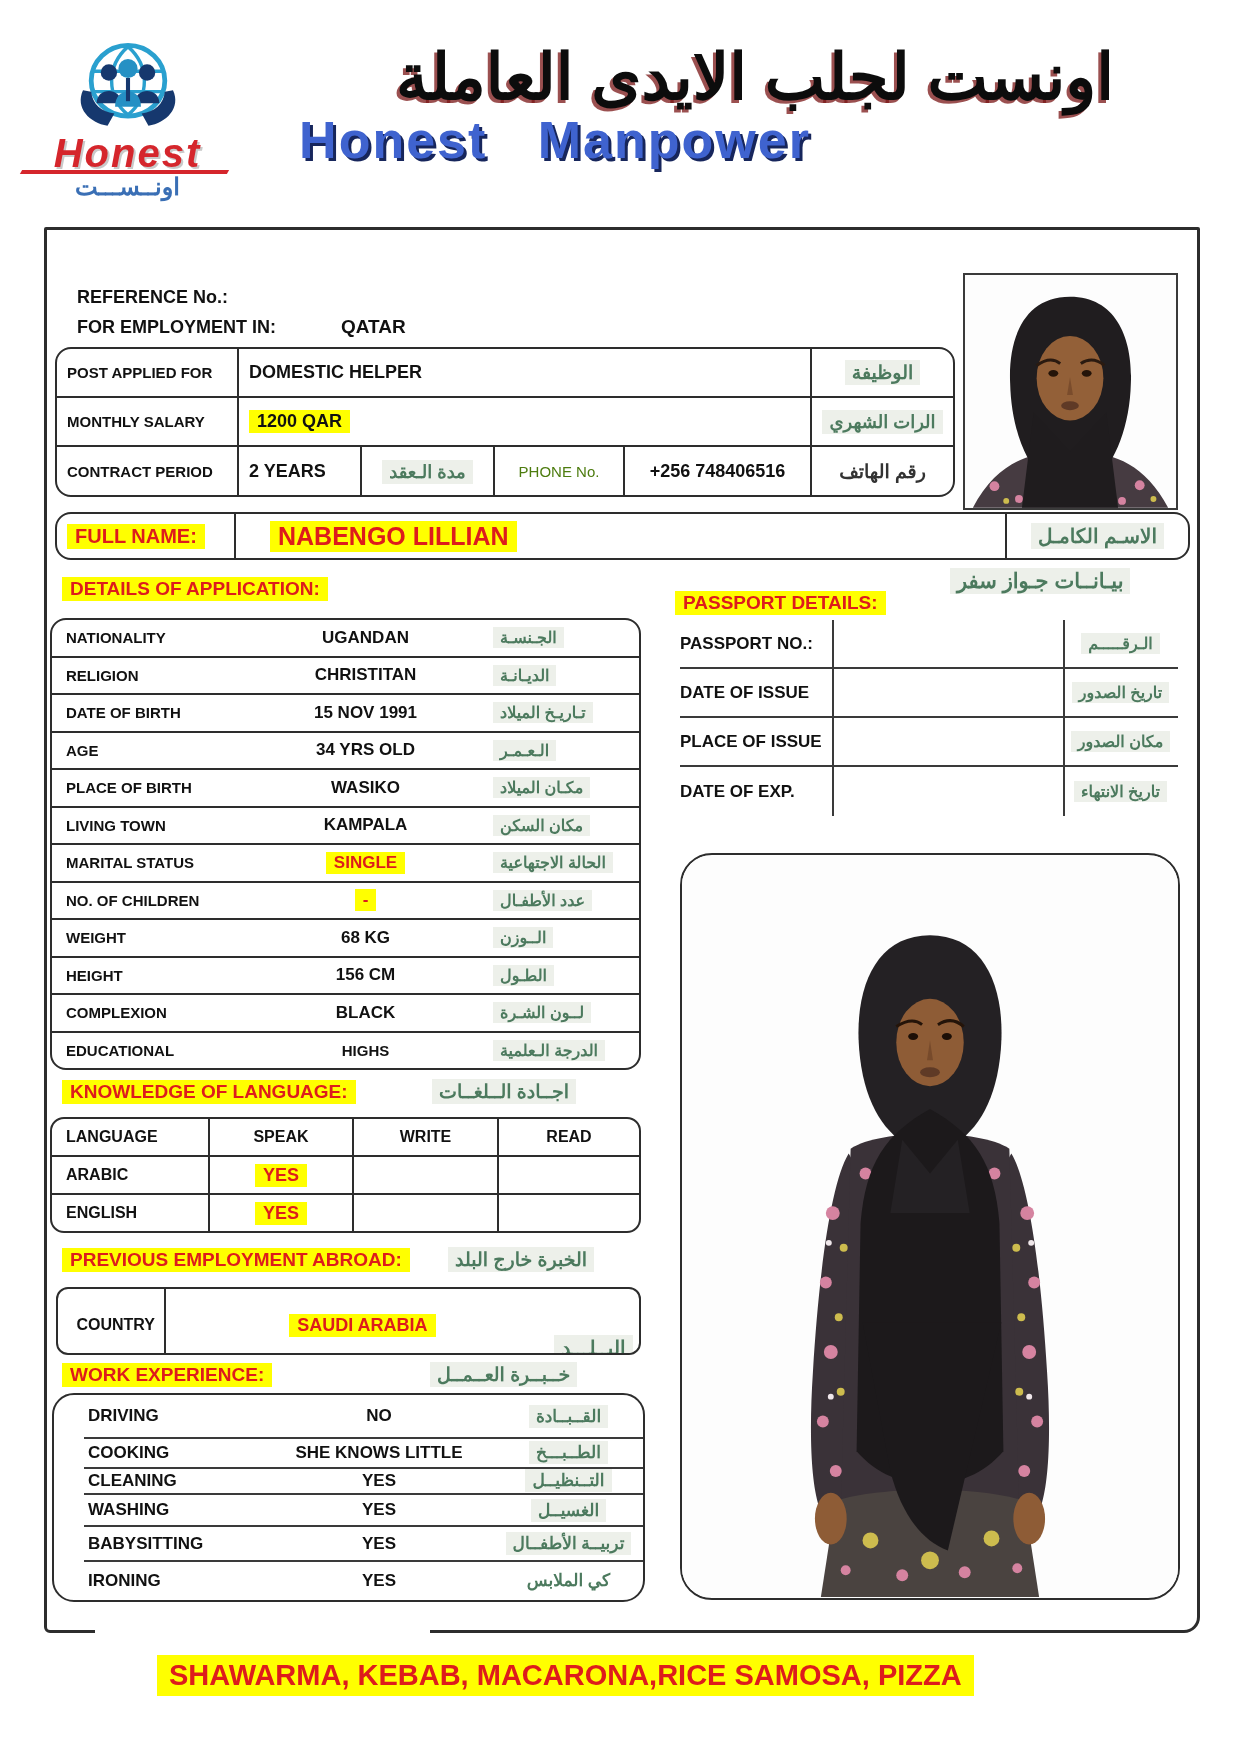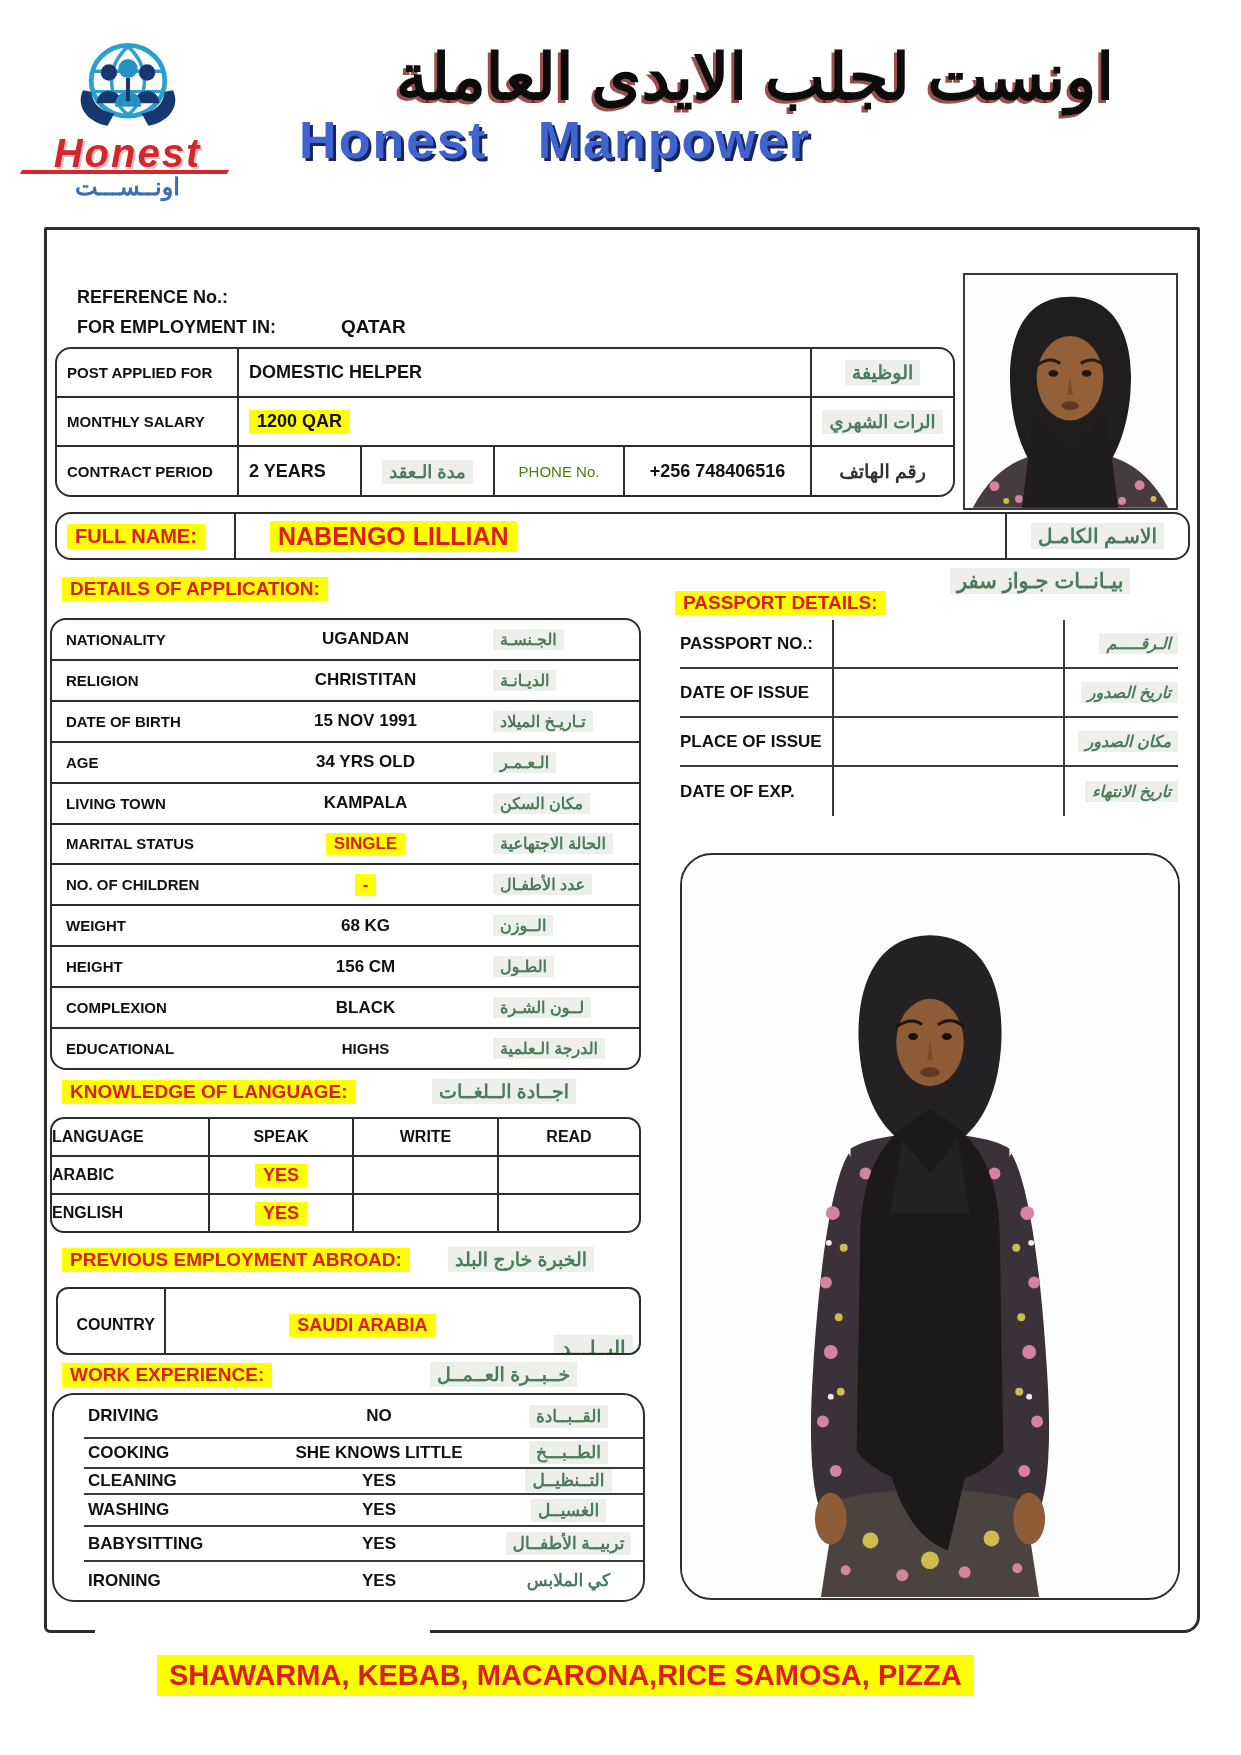--- a/index.html
+++ b/index.html
@@ -77,29 +77,29 @@
   .d-row .lbl { padding-left:14px; }
   .d-row .val { text-align:center; font-size:17px; }
   .d-row .ar { text-align:left; font-size:16px; }
 
   
   .passport { left:680px; top:620px; width:498px; height:196px; }
   .p-row { height:49px; display:grid; grid-template-columns:152px 231px 1fr; align-items:center; }
   .p-row:not(:last-child) { border-bottom:2px solid #3a3a3a; }
   .p-vline { position:absolute; top:0; width:2px; height:196px; background:#3a3a3a; }
   .p-row .lbl { font-size:17px; }
-  .p-row .ar { font-size:16px; text-align:right;font-style:italic; }
+  .p-row .ar { font-size:16px; text-align:center; }
 
   
   .langtab { left:50px; top:1117px; width:591px; height:116px; border:2px solid #2d2d2d; border-radius:14px;
              display:flex; flex-direction:column; overflow:hidden; }
   .l-row { flex:1; display:grid; grid-template-columns:158px 144px 145px 1fr; align-items:center; }
   .l-row:not(:last-child) { border-bottom:2px solid #2d2d2d; }
   .l-row .c { height:100%; display:flex; align-items:center; justify-content:center; border-right:2px solid #2d2d2d; }
-  .l-row .c:first-child { justify-content:flex-start; padding-left:0; }
+  .l-row .c:first-child { justify-content:flex-start; padding-left:14px; }
   .l-row .c:last-child { border-right:none; }
   .l-row .hd { font-size:16px; font-weight:bold; color:#111; }
   .l-row .yes { font-size:18px; font-weight:bold; }
 
   
   .prevtab { left:56px; top:1287px; width:585px; height:68px; border:2px solid #2d2d2d; border-radius:12px;
              display:flex; flex-direction:column; overflow:hidden;align-items:center; }
   .pe-row { flex:1; display:grid; grid-template-columns:106px 384px 1fr; align-items:center; }
   .pe-row:first-child { border-bottom:2px solid #2d2d2d; }
   .pe-row .lbl { padding-left:12px; font-size:16px; }
@@ -243,20 +243,25 @@
     </div>
     <div class="d-row">
       <div class="lbl">DATE OF BIRTH</div>
       <div class="val">15 NOV 1991</div>
       <div class="ar"><span class="ar-chip">تـاريـخ الميلاد</span></div>
     </div>
     <div class="d-row">
       <div class="lbl">AGE</div>
       <div class="val red">34 YRS OLD</div>
       <div class="ar"><span class="ar-chip">الـعـمـر</span></div>
+    </div>
+    <div class="d-row">
+      <div class="lbl">PLACE OF BIRTH</div>
+      <div class="val">WASIKO</div>
+      <div class="ar"><span class="ar-chip">مكـان الميلاد</span></div>
     </div>
     <div class="d-row">
       <div class="lbl">LIVING TOWN</div>
       <div class="val">KAMPALA</div>
       <div class="ar"><span class="ar-chip">مكان السكن</span></div>
     </div>
     <div class="d-row">
       <div class="lbl">MARITAL STATUS</div>
       <div class="val"><span class="chip red">SINGLE</span></div>
       <div class="ar"><span class="ar-chip">الحالة الاجتهاعية</span></div>

